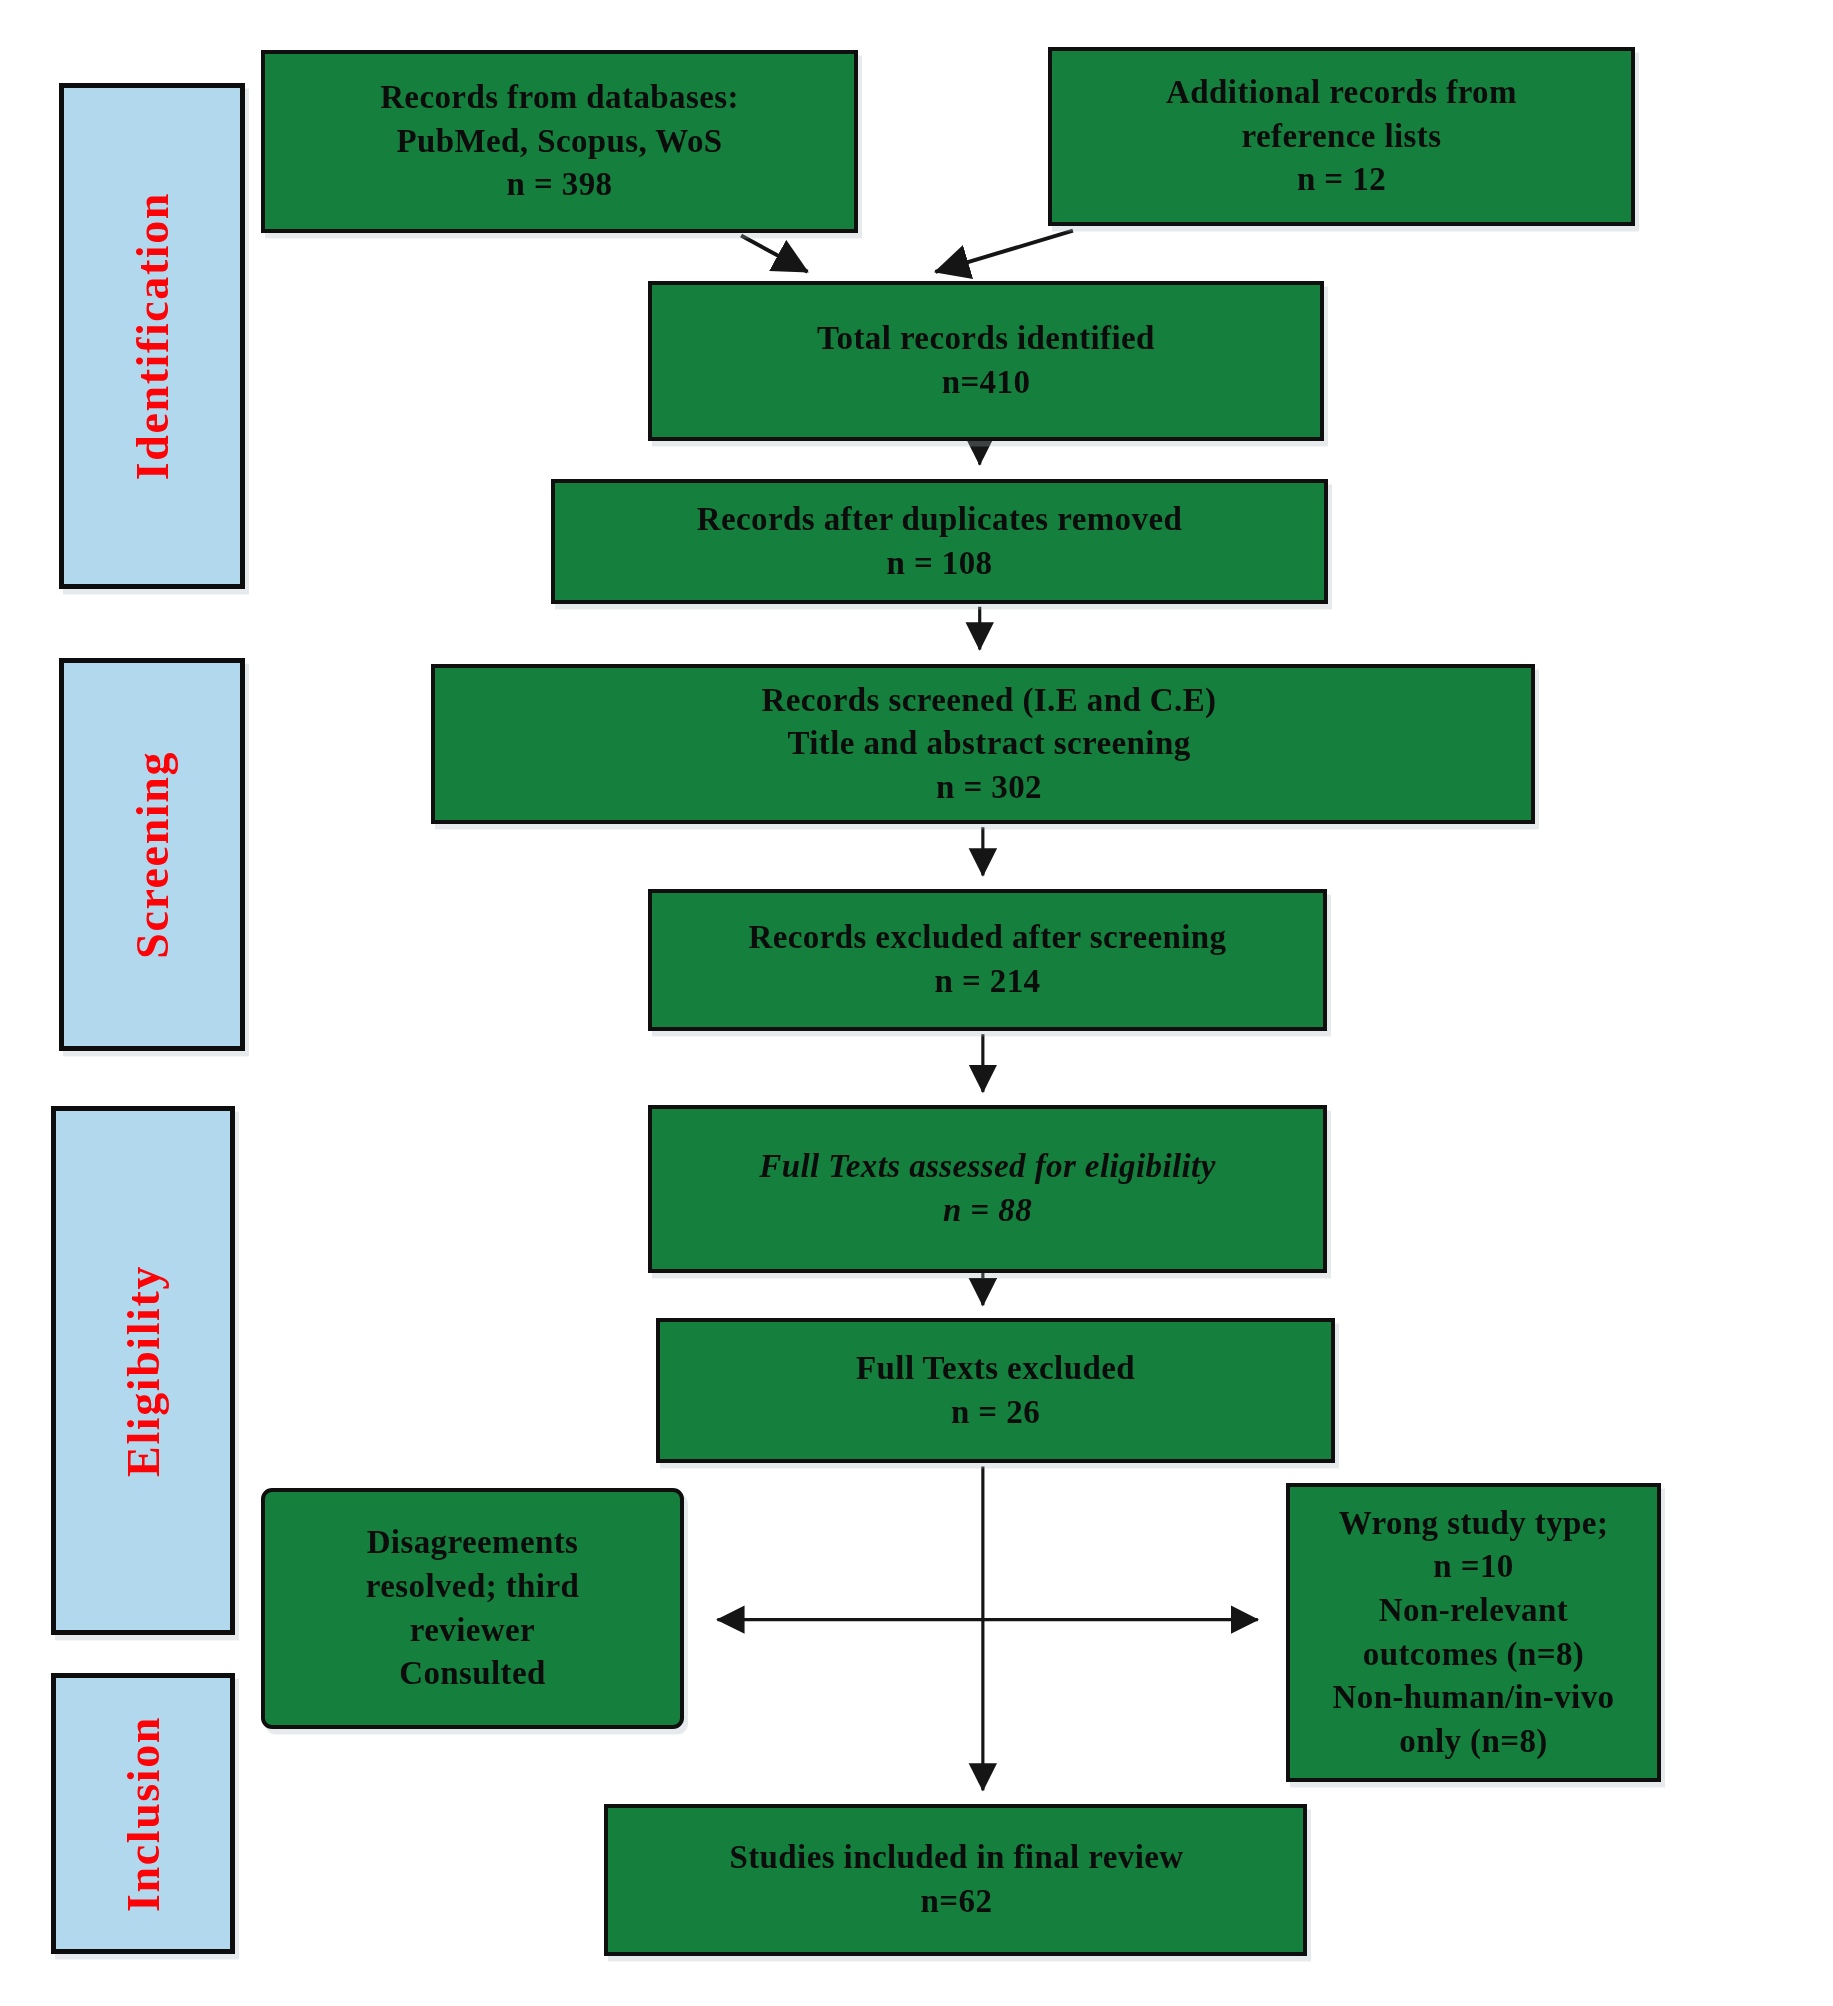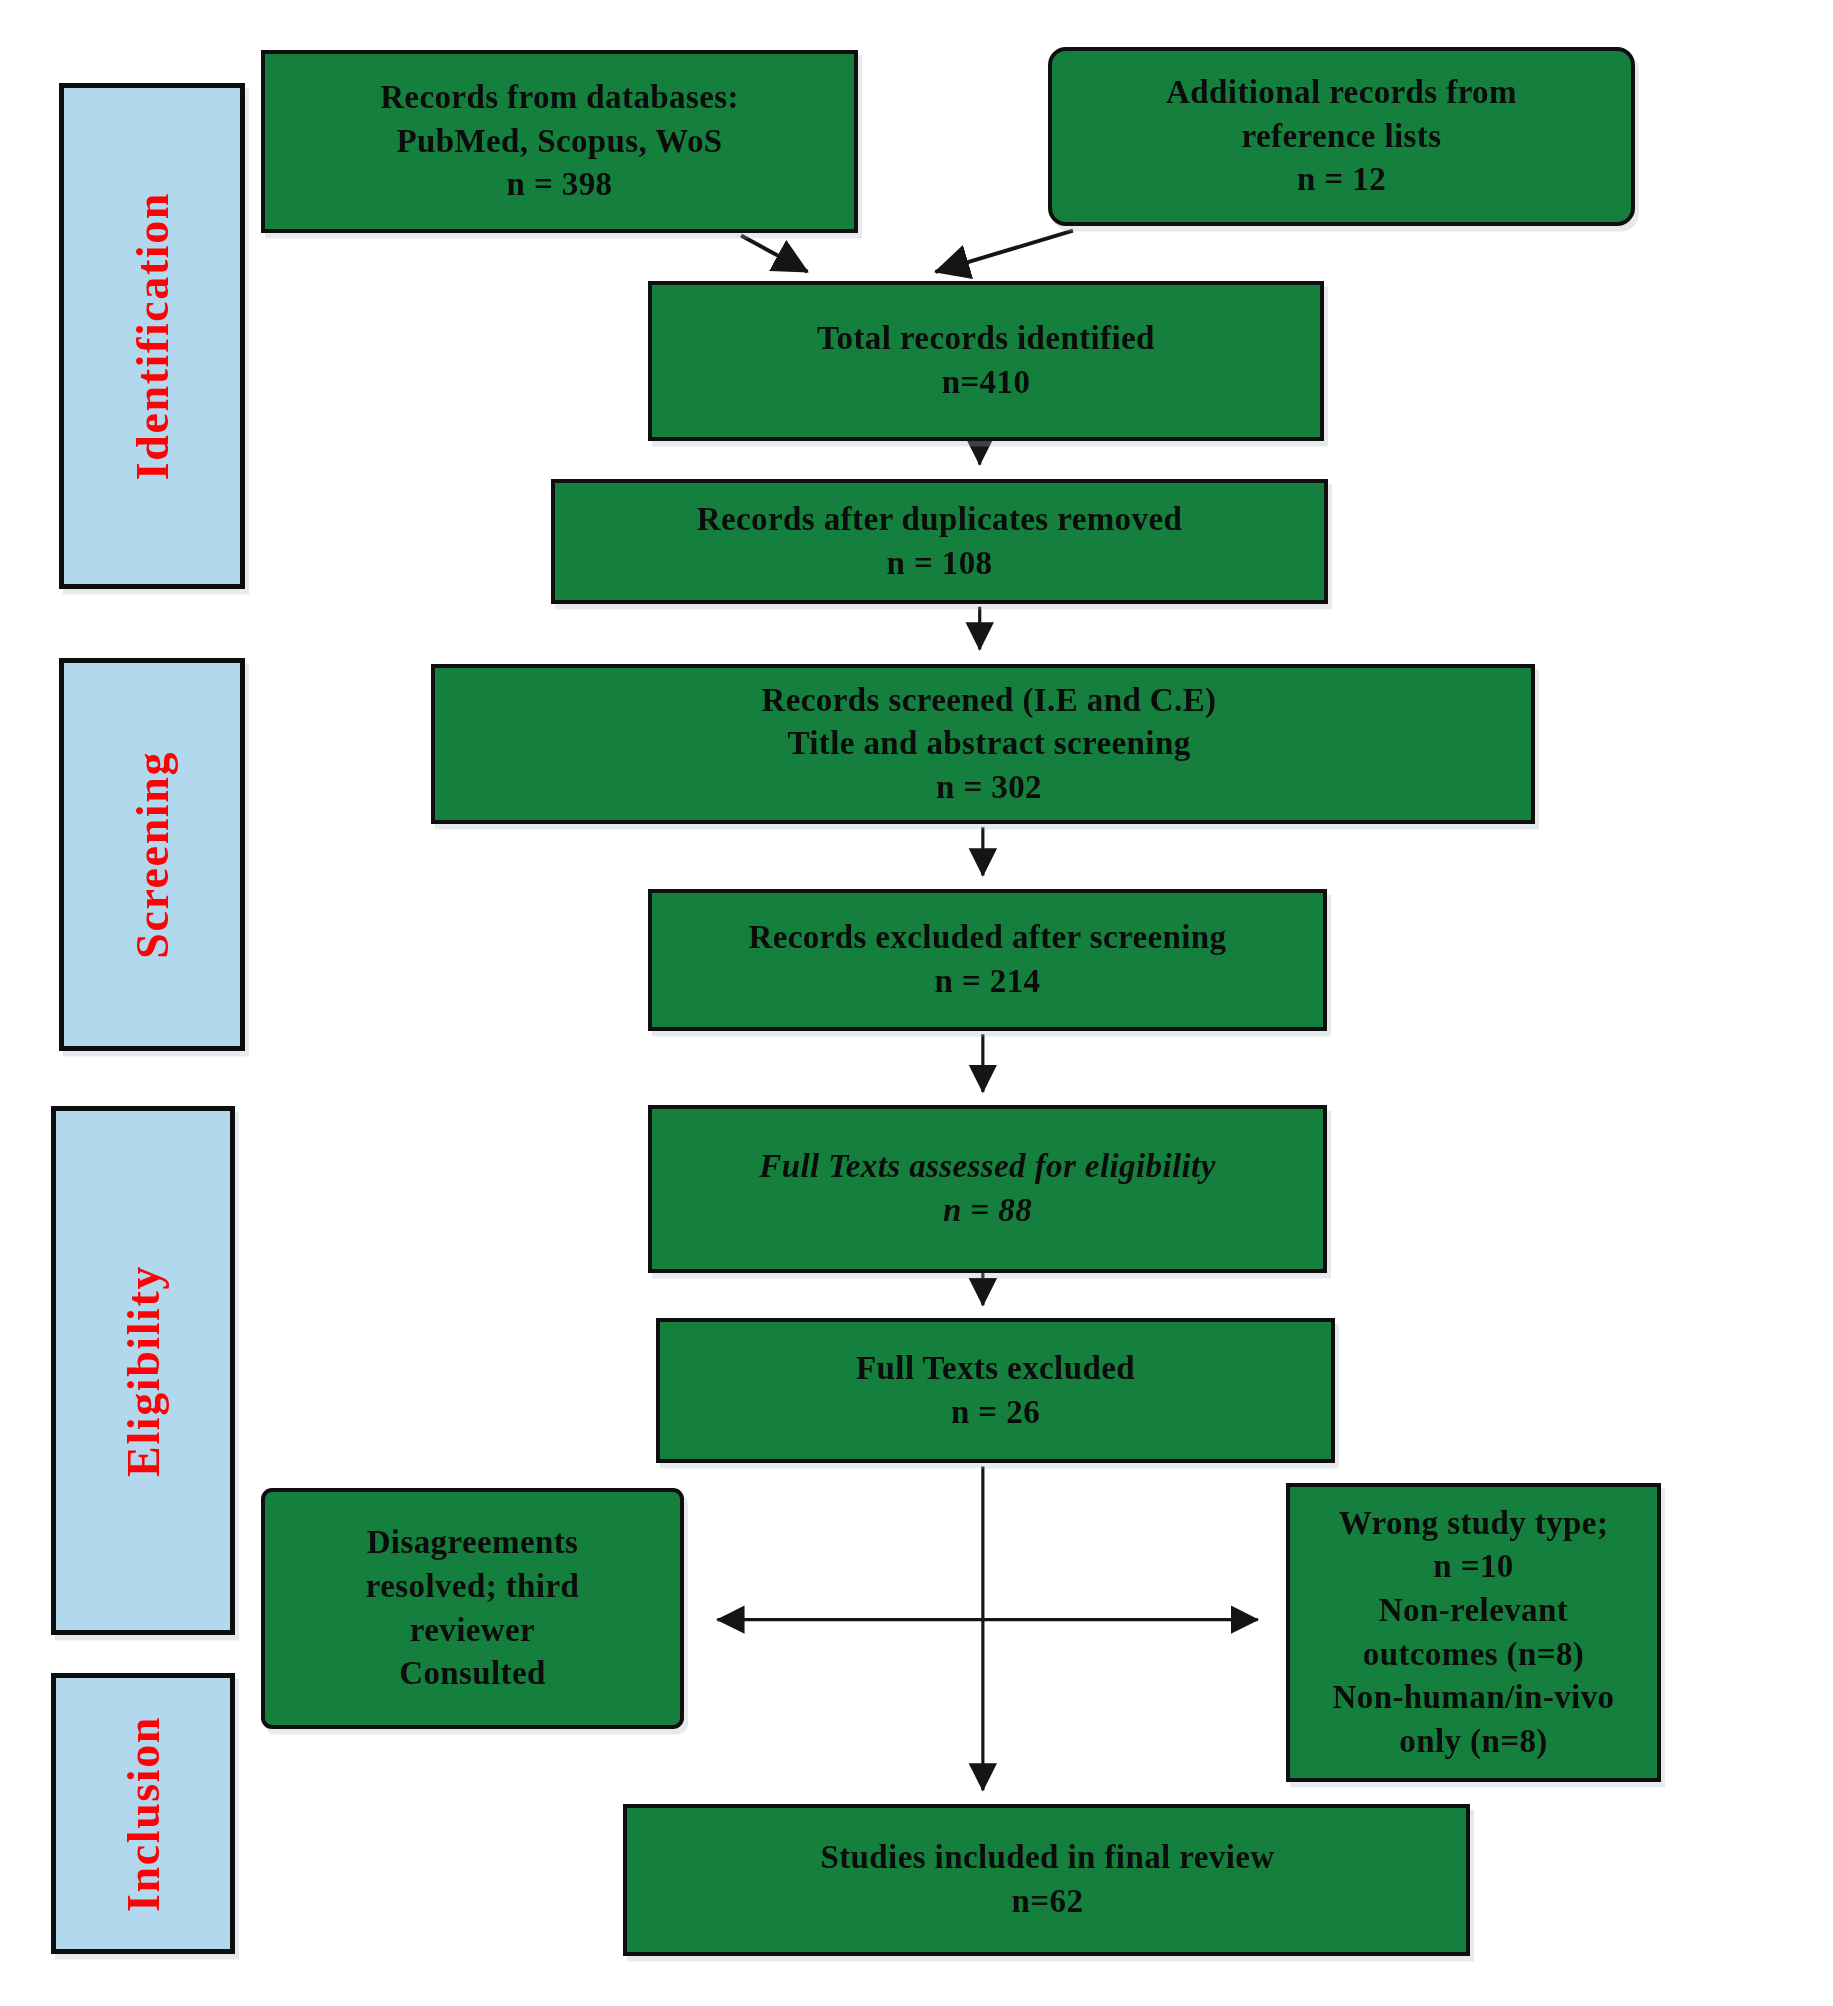--- a/index.html
+++ b/index.html
@@ -87,21 +87,21 @@
   <div class="stage" style="left:51px;top:1673px;width:184px;height:281px;">
     <span class="stage-label">Inclusion</span>
   </div>
 
   <div class="fbox" style="left:261px;top:50px;width:597px;height:183px;">
     <div class="line">Records from databases:</div>
     <div class="line">PubMed, Scopus, WoS</div>
     <div class="line">n = 398</div>
   </div>
 
-  <div class="fbox" style="left:1048px;top:47px;width:587px;height:179px;border-radius:18px;">
+  <div class="fbox" style="left:1048px;top:47px;width:587px;height:179px;">
     <div class="line">Additional records from</div>
     <div class="line">reference lists</div>
     <div class="line">n = 12</div>
   </div>
 
   <div class="fbox" style="left:648px;top:281px;width:676px;height:160px;padding-left:8px;">
     <div class="line">Total records identified</div>
     <div class="line">n=410</div>
   </div>
 
@@ -140,19 +140,19 @@
 
   <div class="fbox" style="left:1286px;top:1483px;width:375px;height:299px;">
     <div class="line">Wrong study type;</div>
     <div class="line">n =10</div>
     <div class="line">Non-relevant</div>
     <div class="line">outcomes (n=8)</div>
     <div class="line">Non-human/in-vivo</div>
     <div class="line">only (n=8)</div>
   </div>
 
-  <div class="fbox" style="left:623px;top:1804px;width:847px;height:152px;padding-left:10px;">
+  <div class="fbox" style="left:604px;top:1804px;width:703px;height:152px;padding-left:10px;">
     <div class="line">Studies included in final review</div>
     <div class="line">n=62</div>
   </div>
 
 </div>
 
 
 </body></html>

